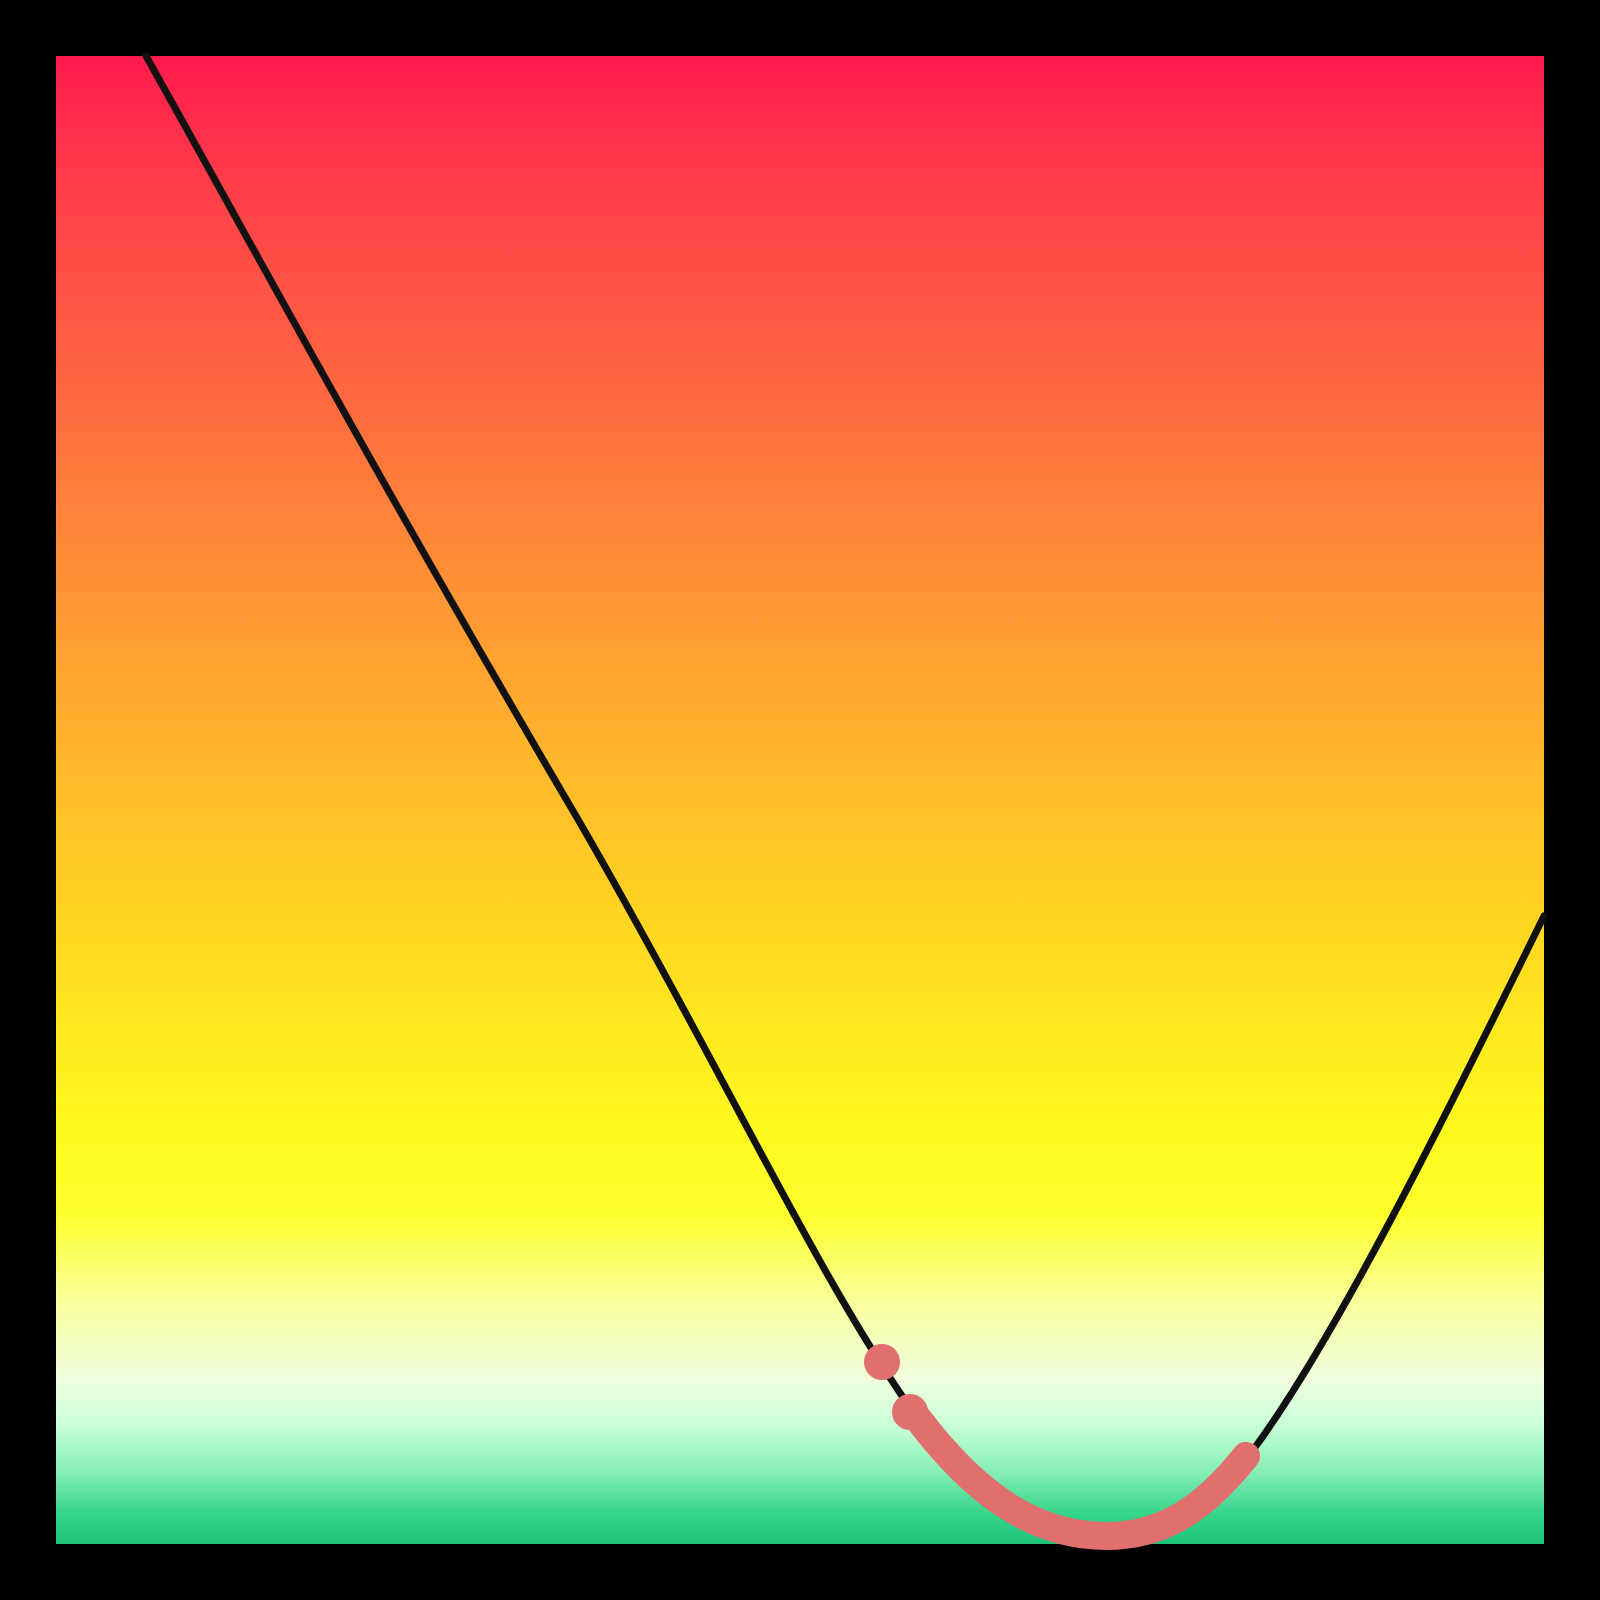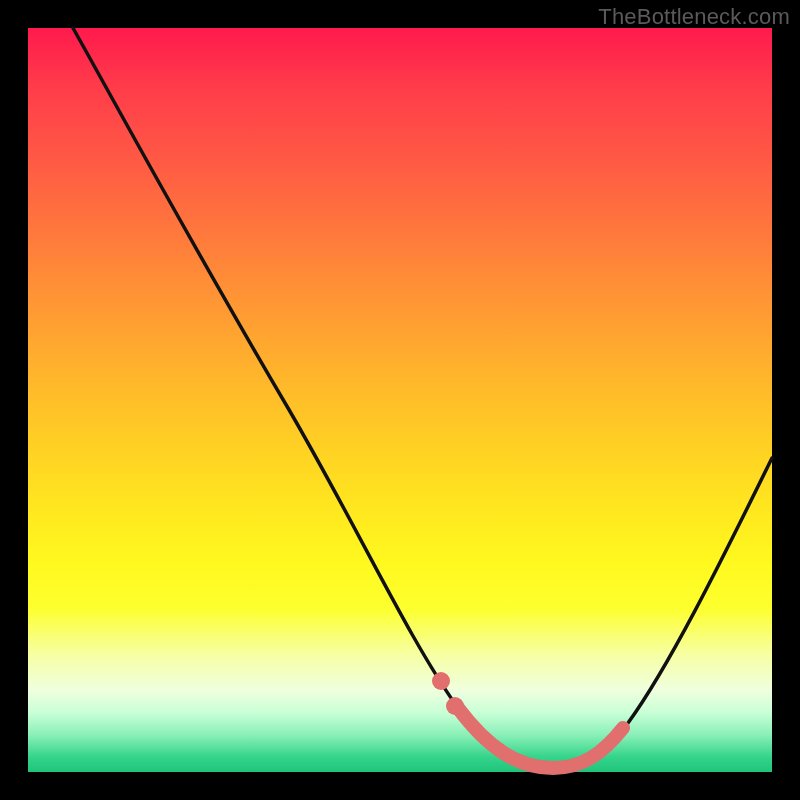--- a/index.html
+++ b/index.html
@@ -77,14 +77,13 @@
                C 640 640, 690 540, 744 430" fill="none" stroke="#111" stroke-width="3.5" stroke-linecap="round"></path>
 
       <path d="M 430 680
                C 460 720, 490 740, 525 740
                C 555 740, 575 725, 595 700" fill="none" stroke="#e06f6e" stroke-width="14" stroke-linecap="round" stroke-linejoin="round"></path>
 
       <circle cx="413" cy="653" r="9" fill="#e06f6e"></circle>
       <circle cx="427" cy="678" r="9" fill="#e06f6e"></circle>
     </svg>
   </div>
-  <div class="watermark">TheBottleneck.com</div>
 </div>
 
 </body></html>

